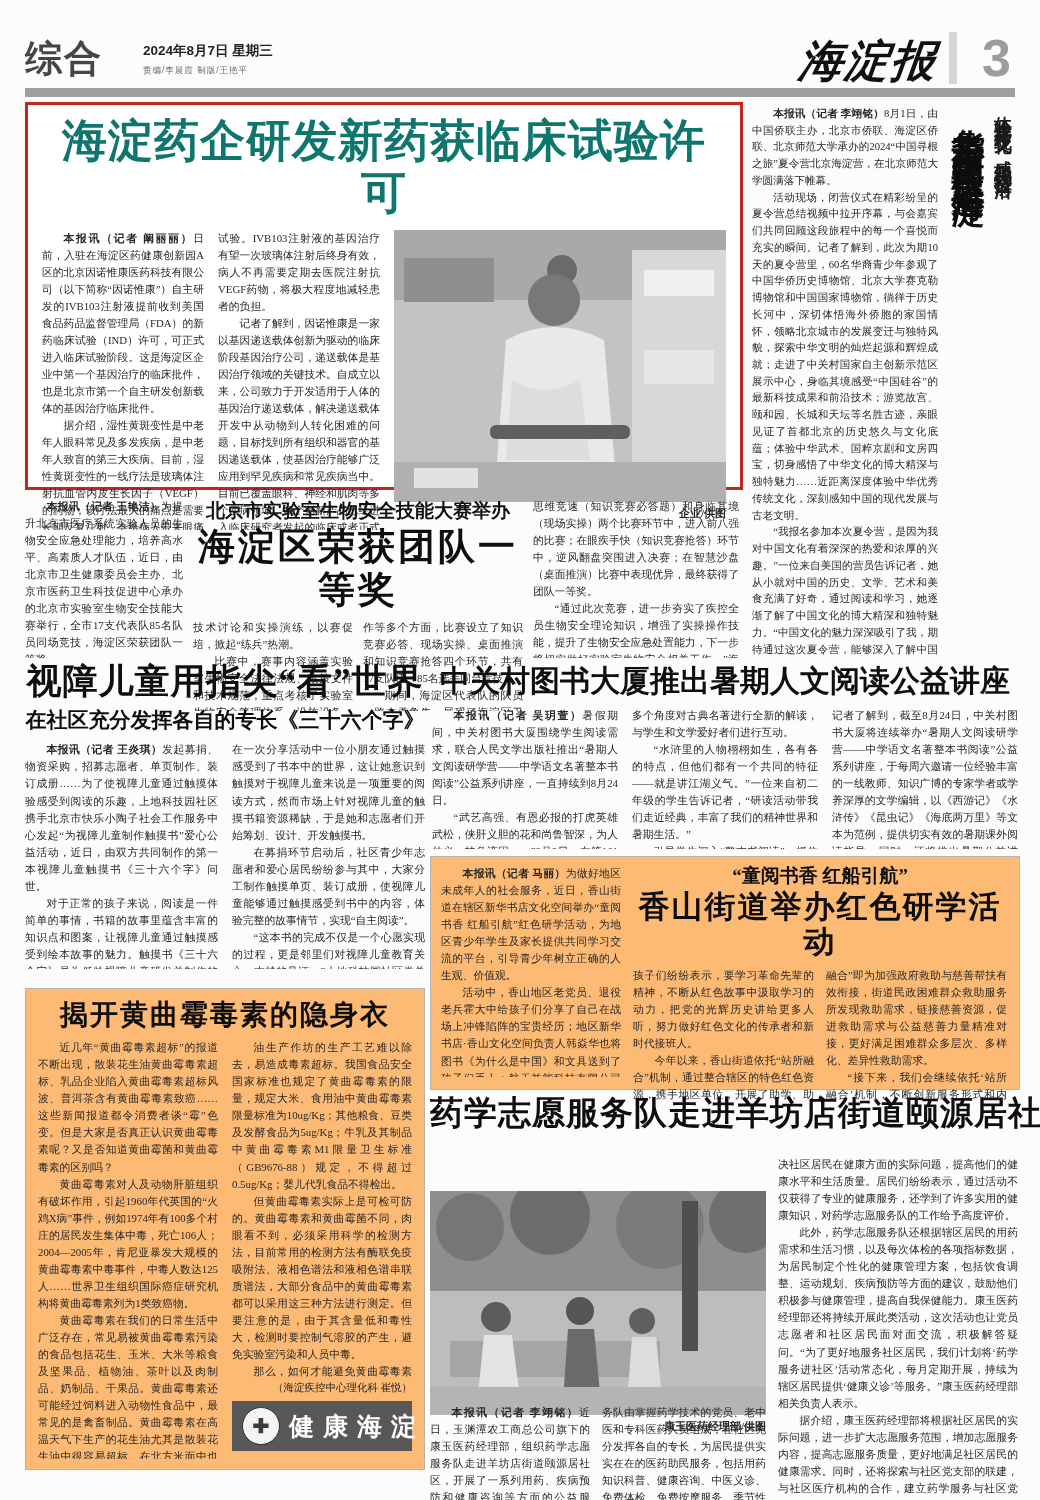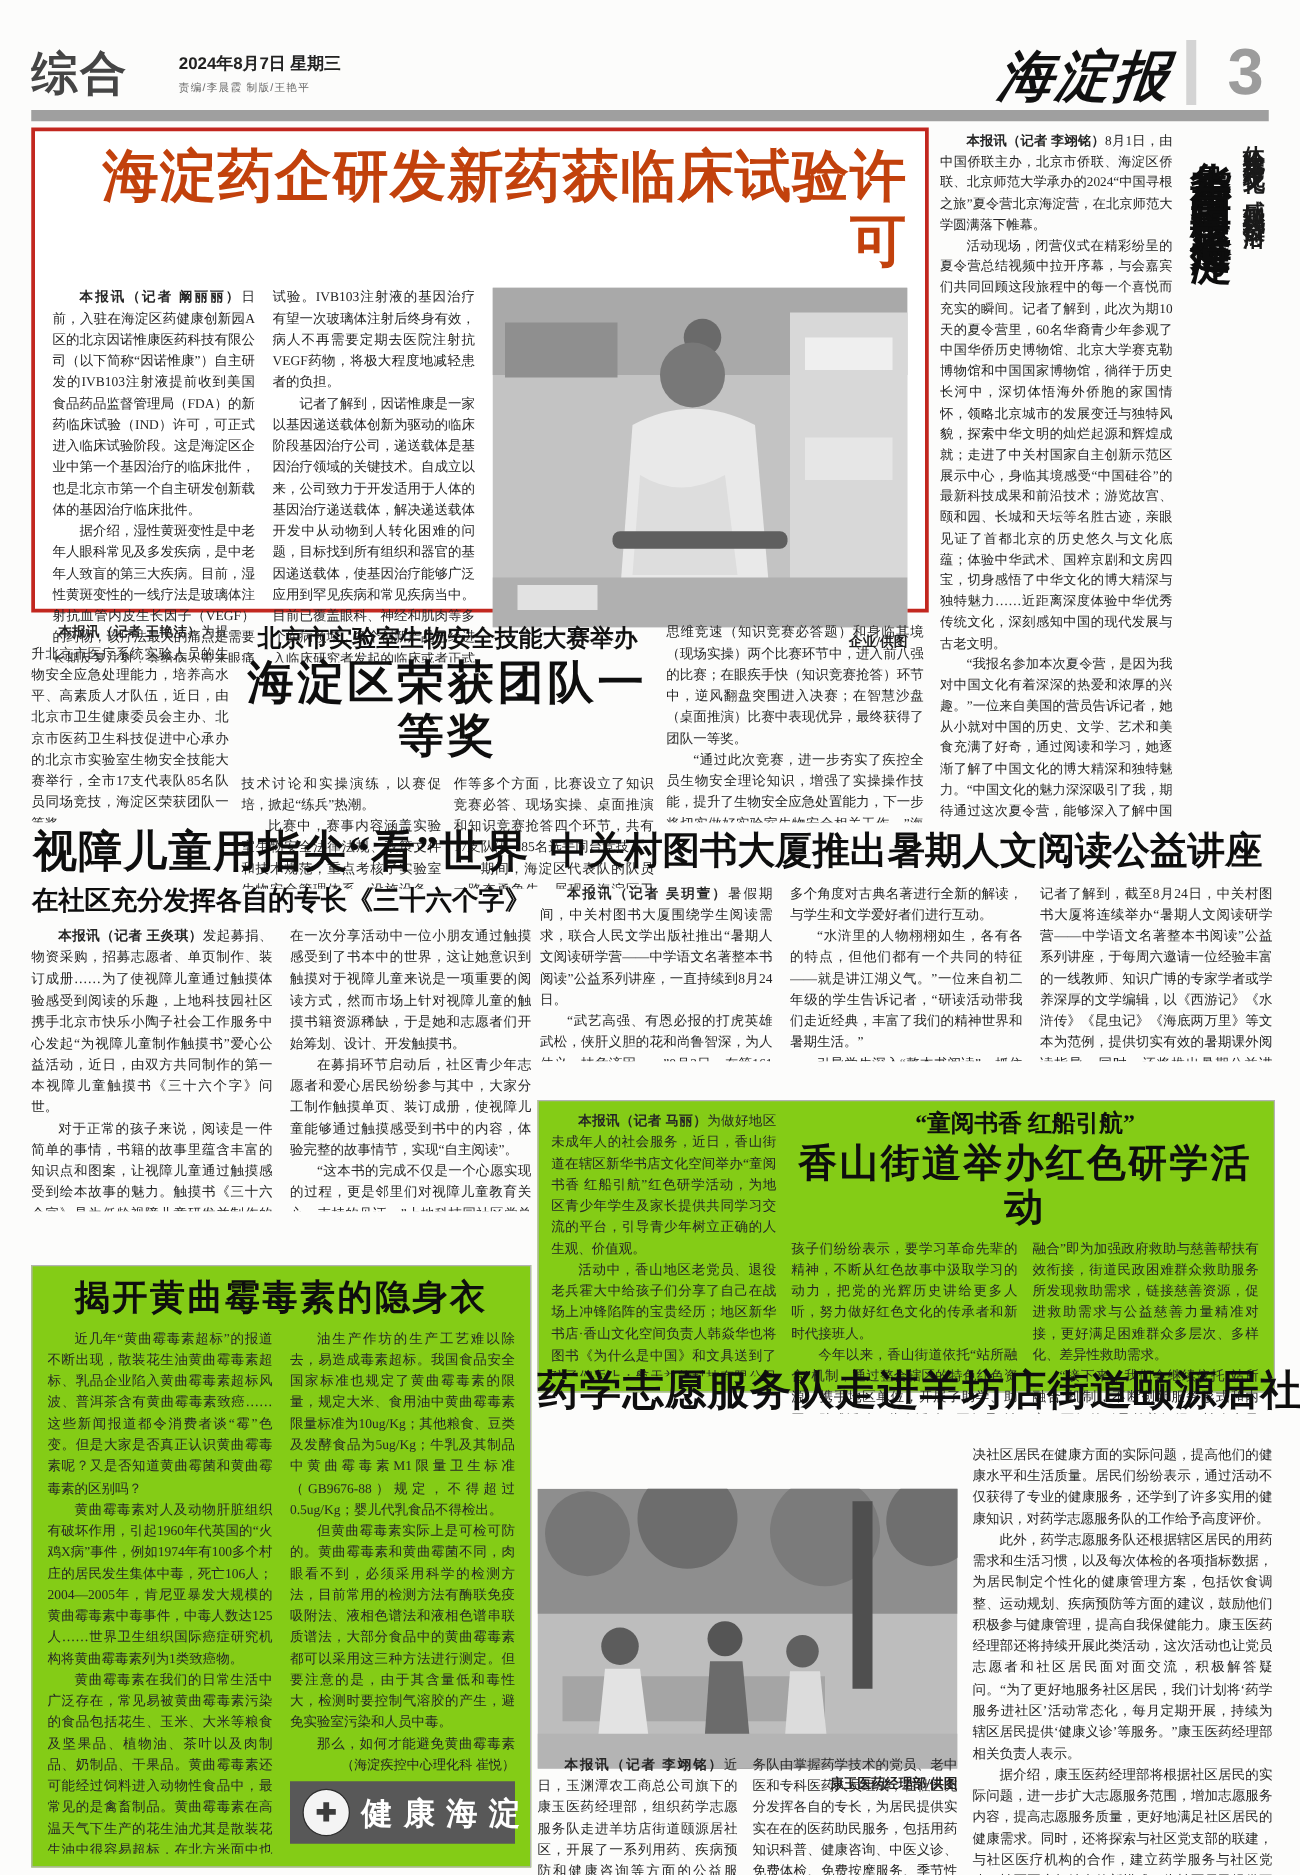--- a/index.html
+++ b/index.html
@@ -18,26 +18,26 @@
   
   .section-label{font-size:37px;font-weight:900;letter-spacing:2px;color:#454545;}
   .hdr-date{font-size:13.5px;font-weight:bold;color:#222;}
   .hdr-credits{font-size:8.5px;color:#666;margin-top:5px;letter-spacing:1px;}
   .masthead{font-size:44px;font-weight:900;font-style:italic;transform:skewX(-6deg);color:#111;letter-spacing:2px;}
   .page-num{font-size:52px;font-weight:bold;color:#9c9c9c;line-height:1;}
   .num-band{background:#d4d4d4;}
   .gray-bar{background:#9f9f9f;}
   
   .red-box{border:3px solid #c2271f;background:#fff;box-sizing:border-box;padding:10px 14px 8px;}
-  .main-headline{font-size:45px;font-weight:900;letter-spacing:1px;text-align:right;line-height:1.15;color:#c2410c;}
+  .main-headline{font-size:45px;font-weight:900;letter-spacing:1px;text-align:center;line-height:1.15;color:#0f766e;}
   .photo-caption{font-size:11px;font-weight:bold;text-align:right;margin-top:4px;color:#222;}
   
   .kicker{font-weight:bold;text-align:center;color:#111;}
   .serif-head{font-weight:900;text-align:center;color:#0e0e0e;line-height:1.15;}
-  .boxed{border:1px solid #b3b3b3;box-sizing:border-box;background:#84cc16;margin-top:24px;}
+  .boxed{border:1px solid #b3b3b3;box-sizing:border-box;background:#fdba74;}
   
   .vert{writing-mode:vertical-rl;}
   .vert-head{font-size:33px;font-weight:900;letter-spacing:4px;color:#0d0d0d;}
   .vert-kicker{font-size:17.5px;font-weight:bold;letter-spacing:3px;color:#1a1a1a;}
   
   .health-logo{display:flex;align-items:center;background:#585858;height:50px;padding:0 10px;gap:9px;}
   .health-emblem{width:36px;height:36px;border-radius:50%;background:#f4f4f4;display:flex;align-items:center;justify-content:center;
                  color:#3c3c3c;font-size:20px;font-weight:bold;border:1.5px solid #2e2e2e;flex:0 0 auto;}
   .health-text{color:#fff;font-size:25px;font-weight:900;letter-spacing:9px;white-space:nowrap;}
   .credit-line{font-size:10.5px;text-align:right;margin:4px 0 6px;color:#222;}

